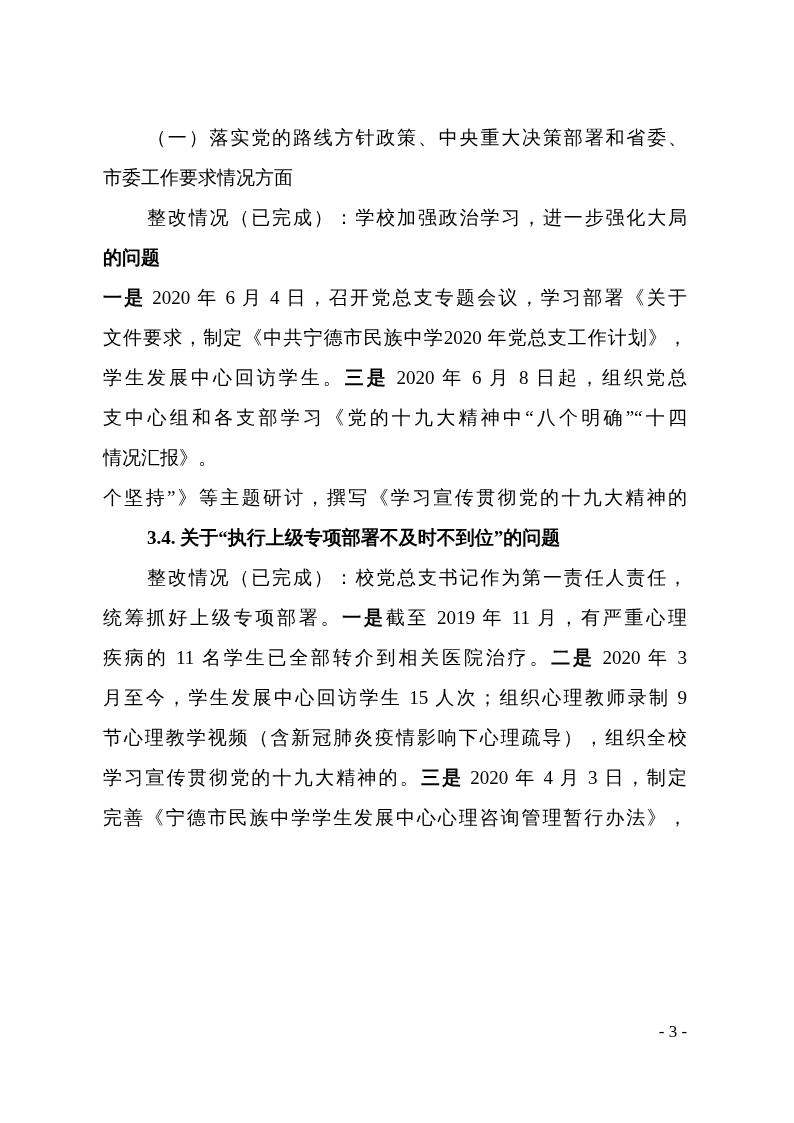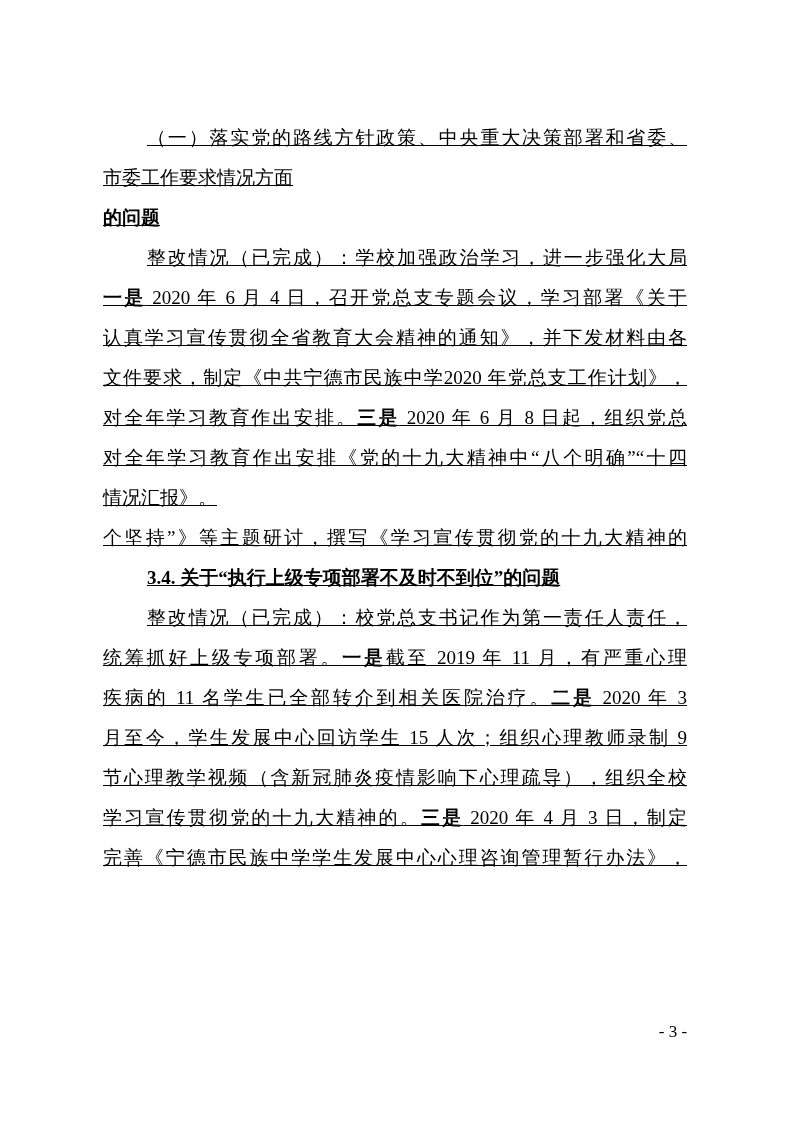--- a/index.html
+++ b/index.html
@@ -21,21 +21,20 @@
     position: absolute;
     left: 103px;
     top: 118px;
     width: 584px;
   }
   .line {
     height: 40px;
     line-height: 40px;
     font-size: 19px;
     text-align: left;
-    text-decoration: underline;
   }
   .line.indent {
     padding-left: 44px;
   }
   .line.stretch {
     text-align: justify;
     text-align-last: justify;
   }
   .bold {
     font-weight: bold;
@@ -51,27 +50,26 @@
     color: #000000;
   }
 </style>
 </head>
 <body>
 
 <div class="page">
   <div class="content">
       <div class="line indent stretch"><span>（一）落实党的路线方针政策、中央重大决策部署和省委、</span></div>
       <div class="line"><span>市委工作要求情况方面</span></div>
+      <div class="line indent stretch"><span>整改情况（已完成）：学校加强政治学习，进一步强化大局</span></div>
       <div class="line"><span class="bold">的问题</span></div>
-      <div class="line indent stretch"><span>整改情况（已完成）：学校加强政治学习，进一步强化大局</span></div>
       <div class="line stretch"><span class="bold">一是</span><span> 2020 年 6 月 4 日，召开党总支专题会议，学习部署《关于</span></div>
-      <div class="line stretch"><span>认真学习宣传贯彻全省教育大会精神的通知》，并下发材料由各</span></div>
       <div class="line stretch"><span>文件要求，制定《中共宁德市民族中学2020 年党总支工作计划》，</span></div>
-      <div class="line stretch"><span>对全年学习教育作出安排。</span><span class="bold">三是</span><span> 2020 年 6 月 8 日起，组织党总</span></div>
-      <div class="line stretch"><span>对全年学习教育作出安排《党的十九大精神中“八个明确”“十四</span></div>
+      <div class="line stretch"><span>学生发展中心回访学生。</span><span class="bold">三是</span><span> 2020 年 6 月 8 日起，组织党总</span></div>
+      <div class="line stretch"><span>支中心组和各支部学习《党的十九大精神中“八个明确”“十四</span></div>
       <div class="line"><span>情况汇报》。</span></div>
       <div class="line stretch"><span>个坚持”》等主题研讨，撰写《学习宣传贯彻党的十九大精神的</span></div>
       <div class="line indent"><span class="bold">3.4. 关于“执行上级专项部署不及时不到位”的问题</span></div>
       <div class="line indent stretch"><span>整改情况（已完成）：校党总支书记作为第一责任人责任，</span></div>
       <div class="line stretch"><span>统筹抓好上级专项部署。</span><span class="bold">一是</span><span>截至 2019 年 11 月，有严重心理</span></div>
       <div class="line stretch"><span>疾病的 11 名学生已全部转介到相关医院治疗。</span><span class="bold">二是</span><span> 2020 年 3</span></div>
       <div class="line stretch"><span>月至今，学生发展中心回访学生 15 人次；组织心理教师录制 9</span></div>
       <div class="line stretch"><span>节心理教学视频（含新冠肺炎疫情影响下心理疏导），组织全校</span></div>
       <div class="line stretch"><span>学习宣传贯彻党的十九大精神的。</span><span class="bold">三是</span><span> 2020 年 4 月 3 日，制定</span></div>
       <div class="line stretch"><span>完善《宁德市民族中学学生发展中心心理咨询管理暂行办法》，</span></div>

